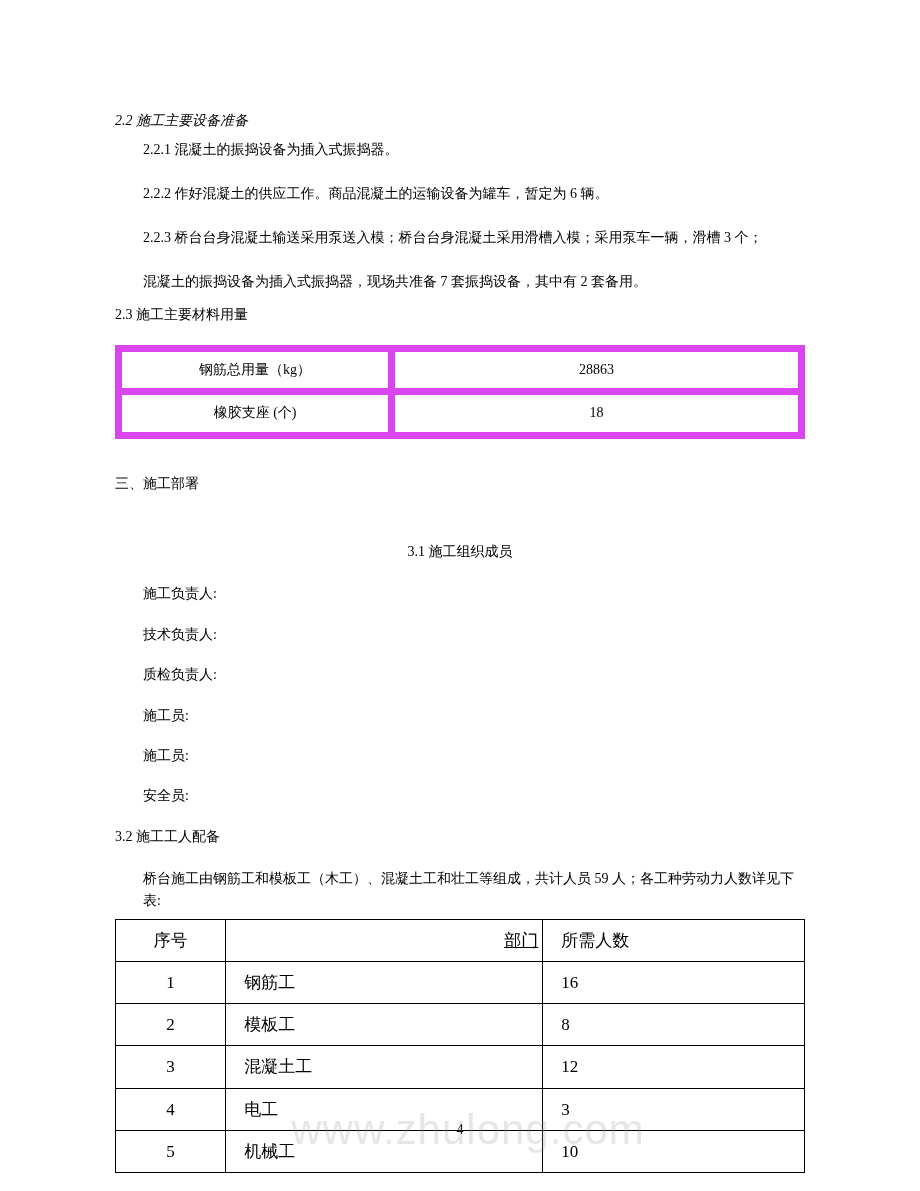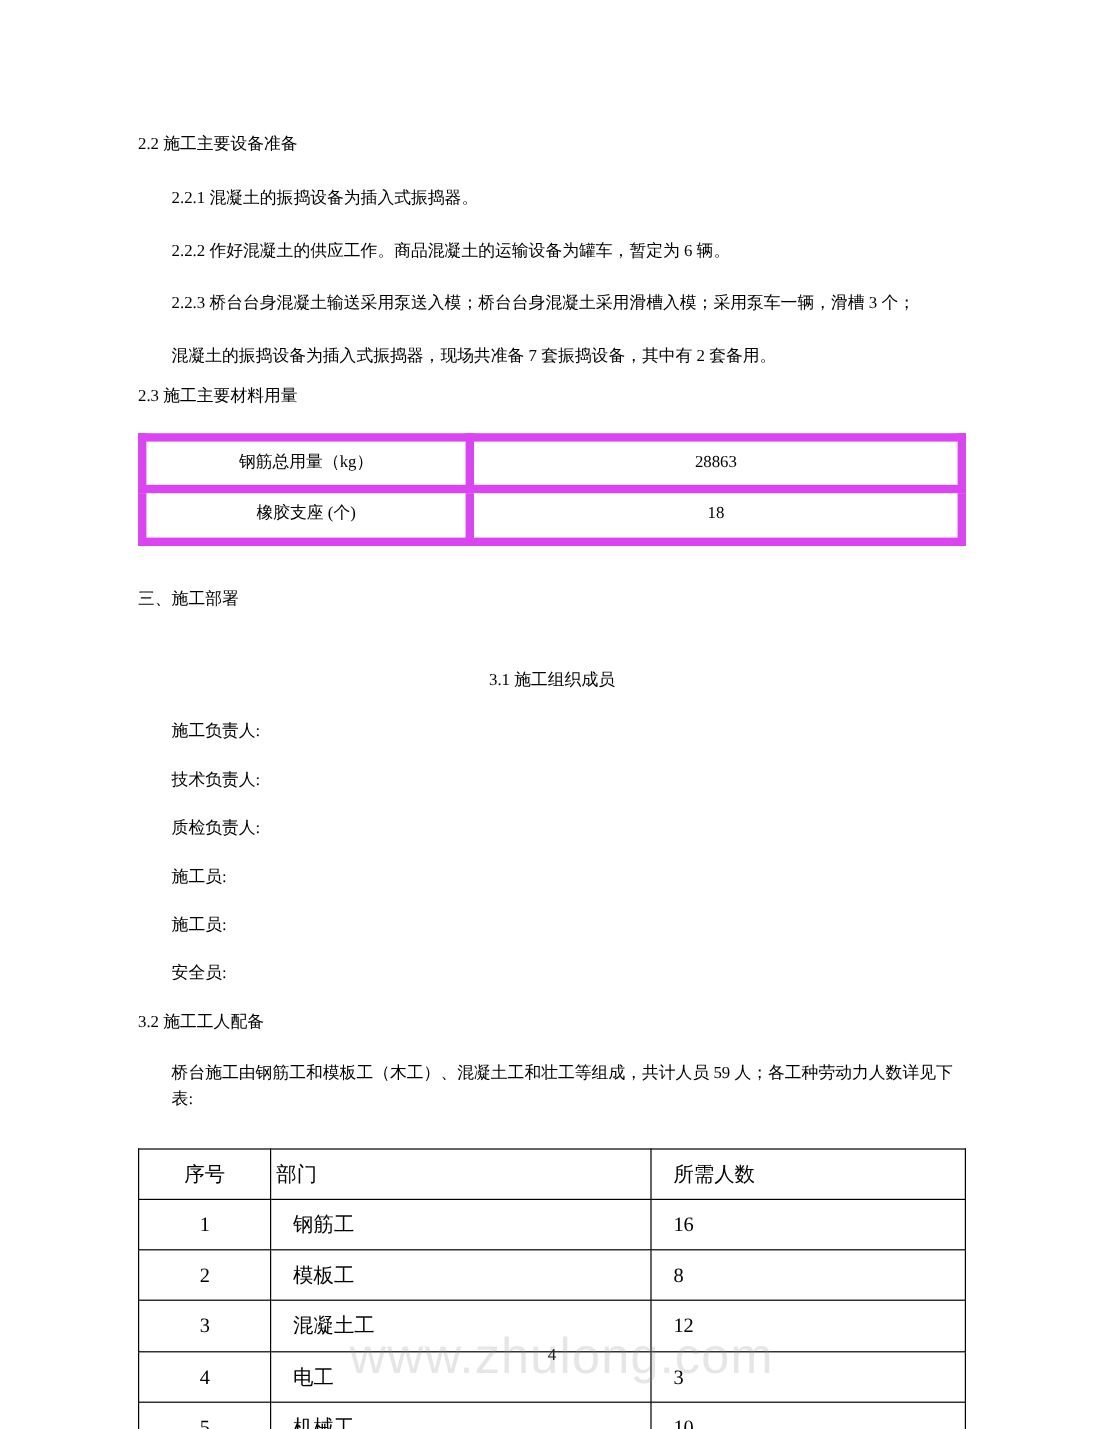--- a/index.html
+++ b/index.html
@@ -8,22 +8,23 @@
       height: 1191px;
       background: #fff;
       font-family: "SimSun", "宋体", serif;
       font-size: 14px;
       color: #000;
       padding: 110px 115px 40px 115px;
       position: relative;
       line-height: 1.6;
     }
     .section-heading {
-      margin-bottom: 20px;
+      margin-bottom: 4px;
       font-size: 14px;
+      font-style: italic;
     }
     .sub-item {
       margin-left: 28px;
       margin-bottom: 16px;
       line-height: 2;
     }
     .sub-item-continue {
       margin-left: 28px;
       margin-bottom: 4px;
       line-height: 2;
@@ -58,21 +59,21 @@
     .section-3-1 {
       margin-bottom: 20px;
       text-align: center;
     }
     .section-3-2 {
       margin-top: 10px;
       margin-bottom: 20px;
     }
     .intro-line {
       margin-left: 28px;
-      margin-bottom: 28px;
+      margin-bottom: 6px;
     }
     table.workers {
       width: 100%;
       border-collapse: collapse;
     }
     table.workers th, table.workers td {
       border: 1px solid #000;
       padding: 7px 4px;
       text-align: left;
       font-size: 17px;
@@ -85,22 +86,23 @@
     }
     table.workers th:nth-child(2), table.workers td:nth-child(2) {
       width: 46%;
       padding-left: 18px;
     }
     table.workers th:nth-child(3), table.workers td:nth-child(3) {
       width: 38%;
       padding-left: 18px;
     }
     table.workers th:nth-child(2) {
-      text-align: left;
+      text-align: right;
       padding-left: 4px;
+      text-decoration: underline;
     }
     .page-number {
       position: absolute;
       bottom: 50px;
       left: 0;
       right: 0;
       text-align: center;
       font-size: 14px;
     }
     .watermark {

